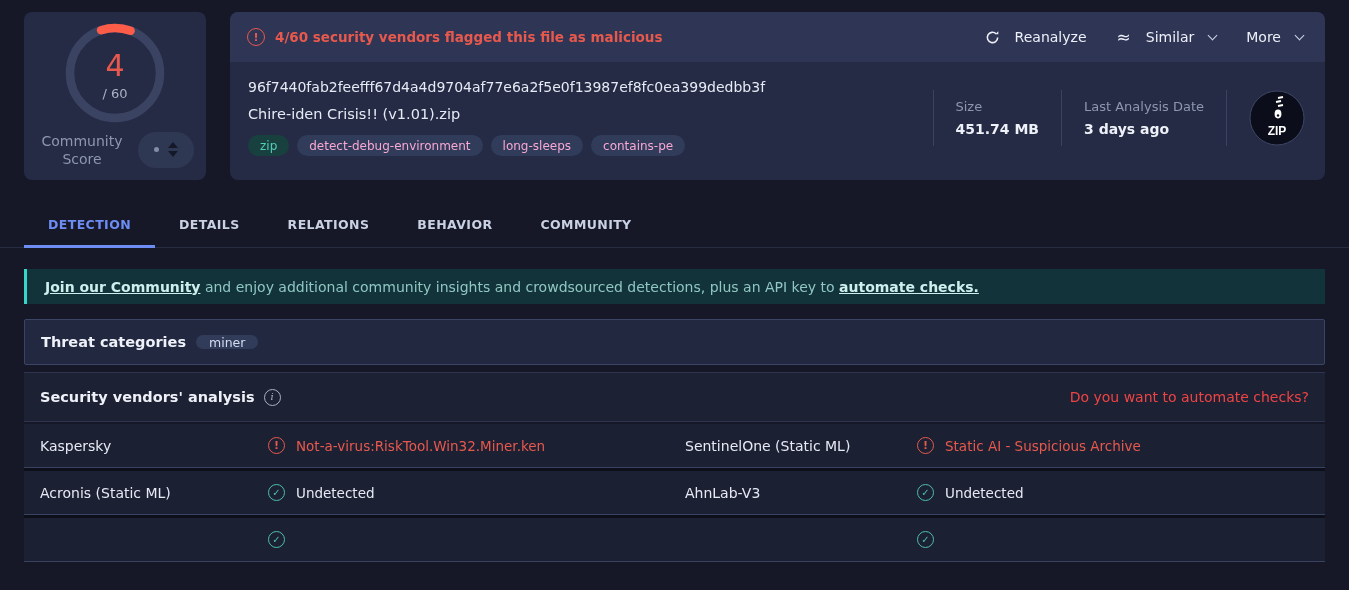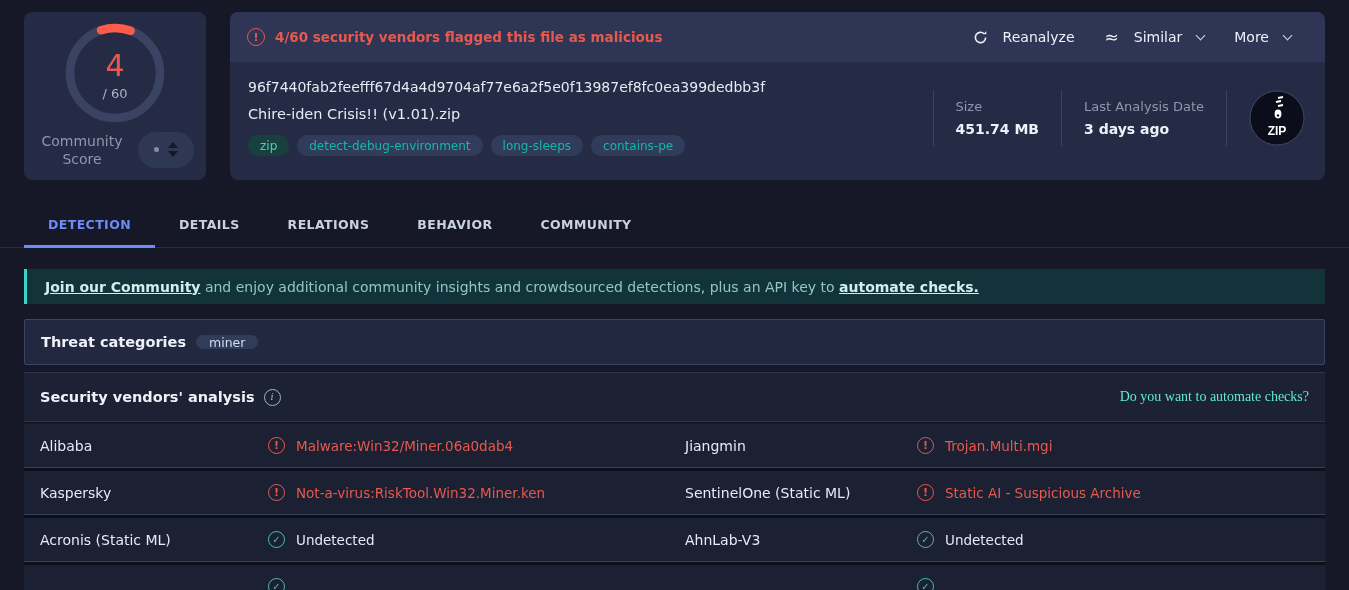--- a/index.html
+++ b/index.html
@@ -27,34 +27,34 @@
     display:flex; align-items:center; justify-content:center; gap:9px; cursor:pointer; }
   .vote-dot { width:5px; height:5px; border-radius:50%; background:#828da6; }
   .vote-tris { display:flex; flex-direction:column; gap:3px; }
   .tri-up { width:0; height:0; border-left:5px solid transparent; border-right:5px solid transparent;
     border-bottom:6px solid #141829; }
   .tri-down { width:0; height:0; border-left:5px solid transparent; border-right:5px solid transparent;
     border-top:6px solid #141829; }
 
   .file-card { flex:1; height:168px; background:var(--card-bg,#252b45); border-radius:8px; overflow:hidden; }
   .file-card-header { height:50px; background:var(--header-bg,#2f3554);
-    display:flex; align-items:center; padding:0 34px 0 17px; }
+    display:flex; align-items:center; padding:0 22px 0 17px; }
   .flag { display:flex; align-items:center; gap:10px; color:var(--red,#e8594d); }
   .flag-text { font-size:13.5px; font-weight:700; }
   .header-actions { margin-left:auto; display:flex; align-items:center; gap:30px; }
   .hbtn { display:flex; align-items:center; gap:15px; font-size:14px; color:#edf0f8; cursor:pointer; background:none; border:none; font-family:inherit; }
   .similar-glyph { font-size:17px; line-height:10px; }
   .chev { width:7px; height:7px; border-right:1.8px solid #cdd5e6; border-bottom:1.8px solid #cdd5e6;
     transform:rotate(45deg); margin-top:-4px; }
   .file-card-body { display:flex; padding:0 20px 0 18px; }
   .file-main { padding-top:17px; }
   .file-hash { font-size:14px; color:#e6eaf4; }
   .file-name { font-size:14.5px; color:#e6eaf4; margin-top:11px; }
   .tag-row { display:flex; gap:8px; margin-top:13px; }
-  .tag { height:21px; padding:0 12px; border-radius:11px; background:#303c59; color:#14b8a6;
+  .tag { height:21px; padding:0 12px; border-radius:11px; background:#303c59; color:#f9a8d4;
     font-size:12px; display:flex; align-items:center; cursor:pointer; }
   .tag--type { background:#18403e; color:#53cdb9; }
   .file-stats { margin-left:auto; height:92px; margin-top:10px; display:flex; align-items:center; gap:22px; }
   .vdiv { width:1px; height:56px; background:#3a4161; }
   .stat-label { font-size:13px; color:#8d97ad; }
   .stat-value { font-size:14px; font-weight:700; color:#eef1f8; margin-top:7px; }
 
   
   .tabs { display:flex; margin-top:25px; border-bottom:1px solid #272c42; padding-left:24px; }
   .tab { padding:12px 24px 13px 24px; font-size:12.5px; font-weight:700; letter-spacing:.4px;
@@ -76,21 +76,21 @@
   .threat-value { font-size:14px; color:var(--red,#e8594d); }
   .pill { height:14px; padding:0 13px; border-radius:11px; background:#303c59; color:#d4ddf0;
     font-size:12.5px; display:flex; align-items:center; cursor:pointer; }
 
   
   .analysis-strip { margin:7px 24px 0 24px; height:50px; background:#1d2134;
     border-top:1px solid #2e3450; border-bottom:1px solid #2e3450;
     display:flex; align-items:center; justify-content:space-between; padding:0 16px; }
   .analysis-title-wrap { display:flex; align-items:center; gap:9px; }
   .analysis-title { font-size:14.5px; font-weight:700; color:#eef1f8; }
-  .automate-q { font-size:14px; color:#5eead4; cursor:pointer;font-family:Liberation Serif, serif; }
+  .automate-q { font-size:14px; color:#ef4444; cursor:pointer; }
 
   
   .vendor-table { margin:2px 24px 0 24px; background:#0d0f1a; }
   .vendor-row { height:44px; background:#1c2033; border-bottom:1px solid #3a4262; margin-bottom:3px;
     display:grid; grid-template-columns:228px 417px 232px 1fr; align-items:center; padding-left:16px; }
   .vendor-name { font-size:14px; color:#e6eaf4; }
   .result { display:flex; align-items:center; gap:11px; }
   .result-text { font-size:13.5px; }
   .result--bad .result-text { color:var(--red,#e8594d); }
   .result--ok .result-text { color:#e6eaf4; }
@@ -219,32 +219,20 @@
 <div class="analysis-strip">
   <div class="analysis-title-wrap">
     <span class="analysis-title">Security vendors' analysis</span>
     <span class="cicon icon-info"></span>
   </div>
   <span class="automate-q">Do you want to automate checks?</span>
 </div>
 
 <div class="vendor-table">
 
-  <div class="vendor-row">
-    <span class="vendor-name">Alibaba</span>
-    <span class="result result--bad">
-      <span class="cicon icon-warn"></span>
-      <span class="result-text">Malware:Win32/Miner.06a0dab4</span>
-    </span>
-    <span class="vendor-name">Jiangmin</span>
-    <span class="result result--bad">
-      <span class="cicon icon-warn"></span>
-      <span class="result-text">Trojan.Multi.mgi</span>
-    </span>
-  </div>
 
   <div class="vendor-row">
     <span class="vendor-name">Kaspersky</span>
     <span class="result result--bad">
       <span class="cicon icon-warn"></span>
       <span class="result-text">Not-a-virus:RiskTool.Win32.Miner.ken</span>
     </span>
     <span class="vendor-name">SentinelOne (Static ML)</span>
     <span class="result result--bad">
       <span class="cicon icon-warn"></span>

